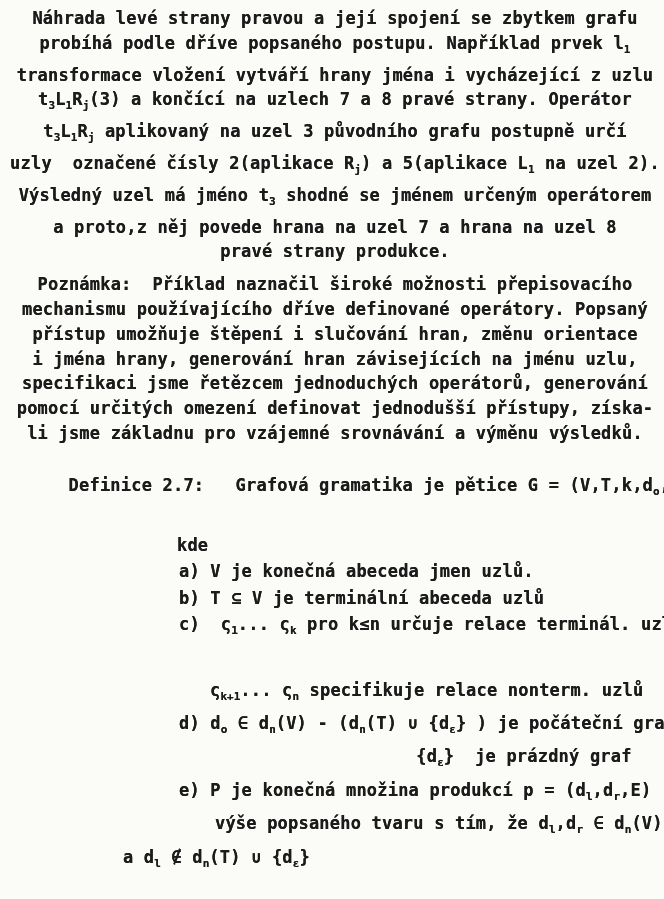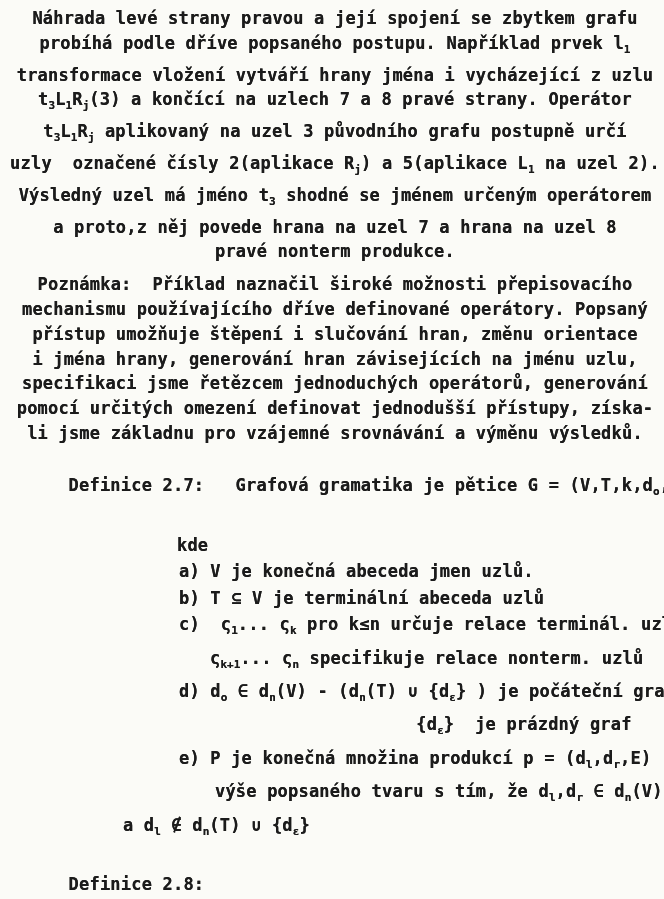--- a/index.html
+++ b/index.html
@@ -14,40 +14,40 @@
     text-shadow:0 0 0.6px rgba(25,25,25,0.9);
   }
   .line, .formula, .heading { white-space:pre; font-size:17px; letter-spacing:0.2px; }
   .p1 .line, .note .line { line-height:24.8px;text-align:center; }
   .def .line { line-height:26.4px; }
   sub { font-size:11px; vertical-align:-4px; letter-spacing:0; font-weight:700; }
   .note { margin-top:8px; }
   .deflabel { display:inline-block; width:167px; }
   .kde  { margin-left:171px; }
   .item { margin-left:173px; }
-  .ind2 { margin-left:204px; }
+  .ind2 { margin-left:204px;margin-top:32px; }
   .indD { margin-left:378px;text-align:center; }
   .ind2b{ margin-left:209px; }
   .ind3 { margin-left:117px; }
 </style>
 </head>
 <body>
 
 <div class="page">
 
   <div class="para p1">
     <div class="line">Náhrada levé strany pravou a její spojení se zbytkem grafu</div>
     <div class="line">probíhá podle dříve popsaného postupu. Například prvek l<sub>1</sub></div>
     <div class="line">transformace vložení vytváří hrany jména i vycházející z uzlu</div>
     <div class="line">t<sub>3</sub>L<sub>1</sub>R<sub>j</sub>(3) a končící na uzlech 7 a 8 pravé strany. Operátor</div>
     <div class="line">t<sub>3</sub>L<sub>1</sub>R<sub>j</sub> aplikovaný na uzel 3 původního grafu postupně určí</div>
     <div class="line">uzly  označené čísly 2(aplikace R<sub>j</sub>) a 5(aplikace L<sub>1</sub> na uzel 2).</div>
     <div class="line">Výsledný uzel má jméno t<sub>3</sub> shodné se jménem určeným operátorem</div>
     <div class="line">a proto,z něj povede hrana na uzel 7 a hrana na uzel 8</div>
-    <div class="line">pravé nonterm produkce.</div>
+    <div class="line">pravé strany produkce.</div>
   </div>
 
   <div class="para note">
     <div class="line">Poznámka:  Příklad naznačil široké možnosti přepisovacího</div>
     <div class="line">mechanismu používajícího dříve definované operátory. Popsaný</div>
     <div class="line">přístup umožňuje štěpení i slučování hran, změnu orientace</div>
     <div class="line">i jména hrany, generování hran závisejících na jménu uzlu,</div>
     <div class="line">specifikaci jsme řetězcem jednoduchých operátorů, generování</div>
     <div class="line">pomocí určitých omezení definovat jednodušší přístupy, získa-</div>
     <div class="line">li jsme základnu pro vzájemné srovnávání a výměnu výsledků.</div>

